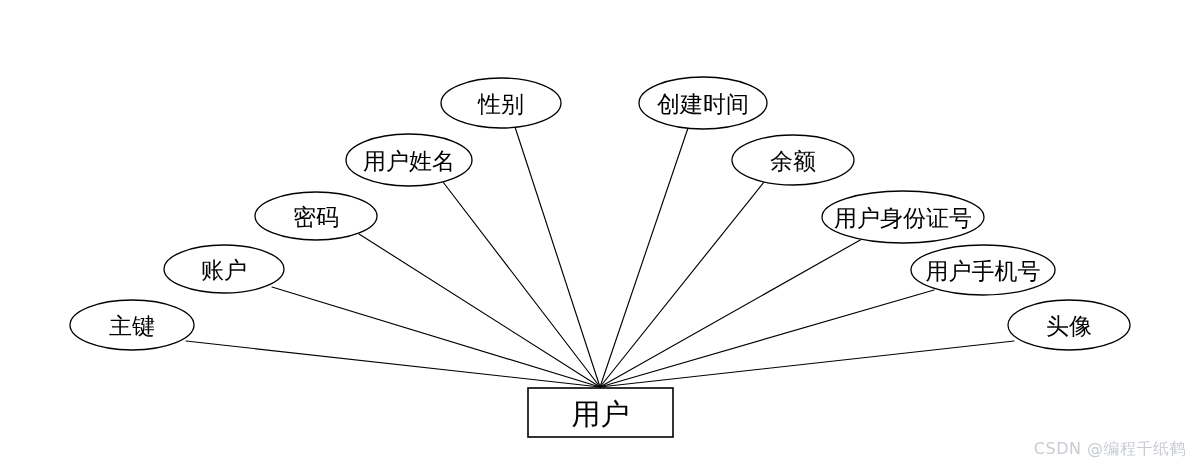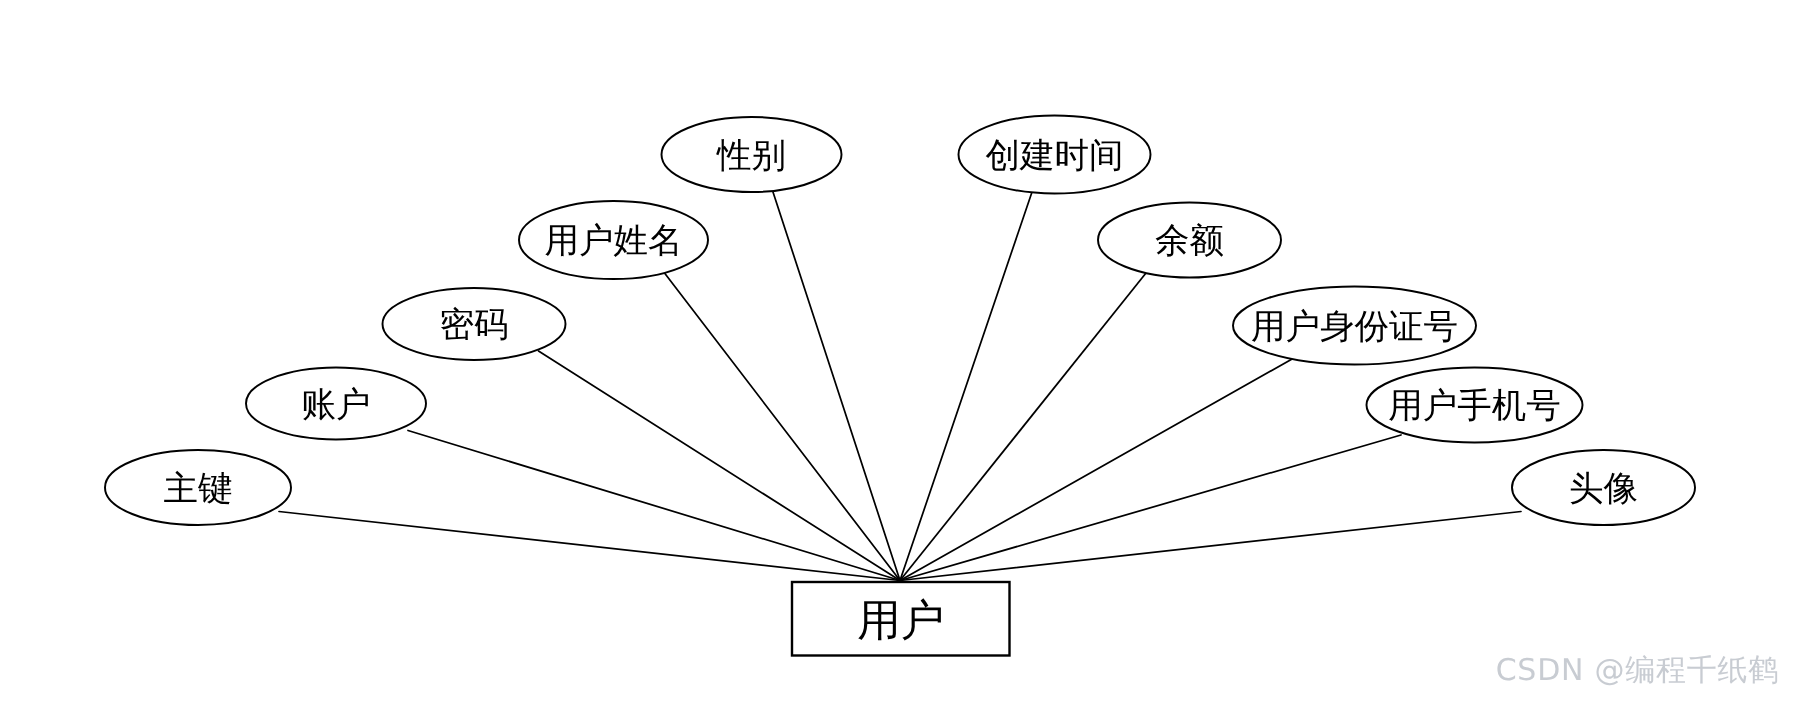--- a/index.html
+++ b/index.html
@@ -50,21 +50,21 @@
   .attr-label {
     font-size: 23px;
   }
   .entity-label {
     font-size: 29px;
   }
   .watermark-text {
     position: absolute;
     right: 14px;
     bottom: 8px;
-    font-size: 20px;
+    font-size: 16px;
     color: #c8ccd2;
     font-family: "DejaVu Sans", "Liberation Sans", sans-serif;
     letter-spacing: 0.5px;
     user-select: none;
   }
 </style>
 </head>
 <body>
 
 <div id="diagram-root">

